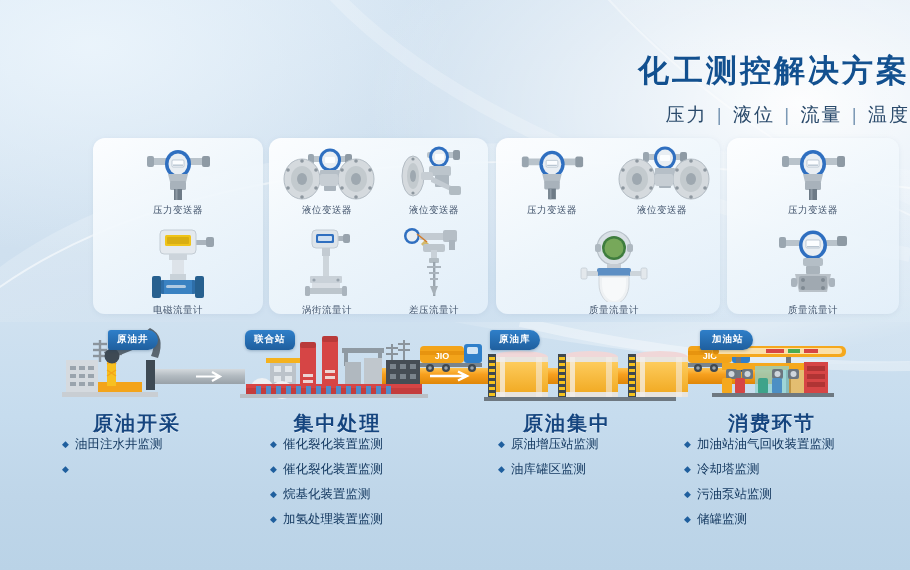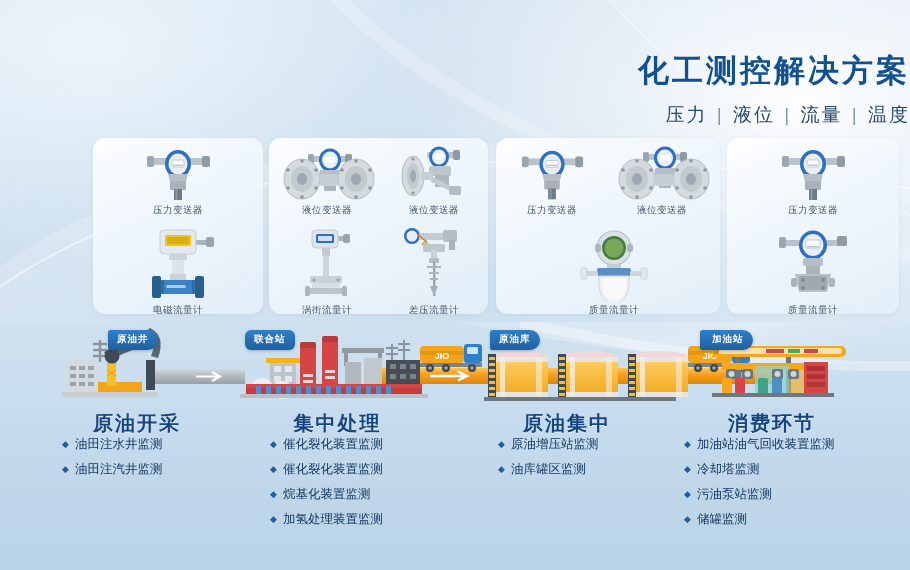--- a/index.html
+++ b/index.html
@@ -654,21 +654,20 @@
   <div class="stage-name" style="left:455px;top:88px;width:224px;">原油集中</div>
   <div class="stage-name" style="left:686px;top:88px;width:172px;">消费环节</div>
 
   <div class="bullets" style="left:62px;top:110px;">
     <div class="bullet">
         <span class="dot">◆</span>
         <span>油田注水井监测</span>
       </div>
     <div class="bullet">
         <span class="dot">◆</span>
-        <span>油田注汽井监测</span>
       </div>
   </div>
 
   <div class="bullets" style="left:270px;top:110px;">
     <div class="bullet">
         <span class="dot">◆</span>
         <span>催化裂化装置监测</span>
       </div>
     <div class="bullet">
         <span class="dot">◆</span>

